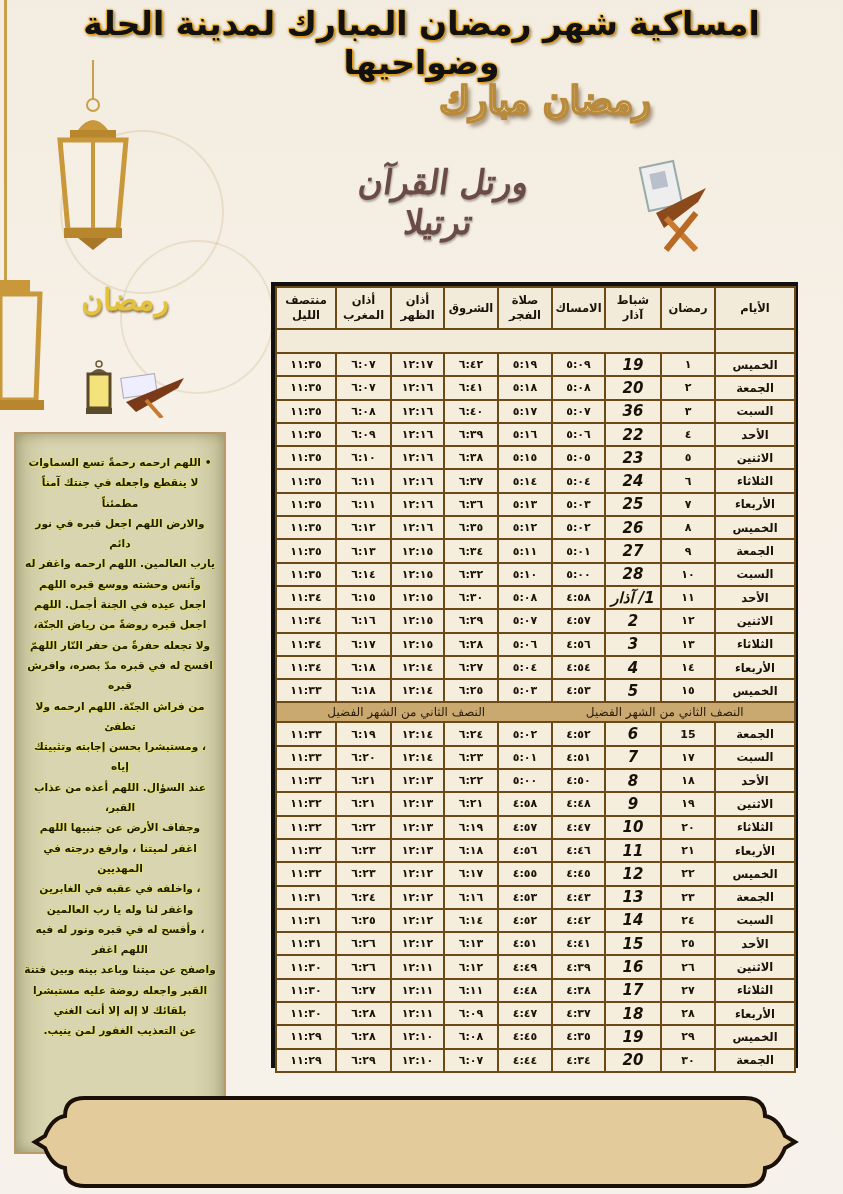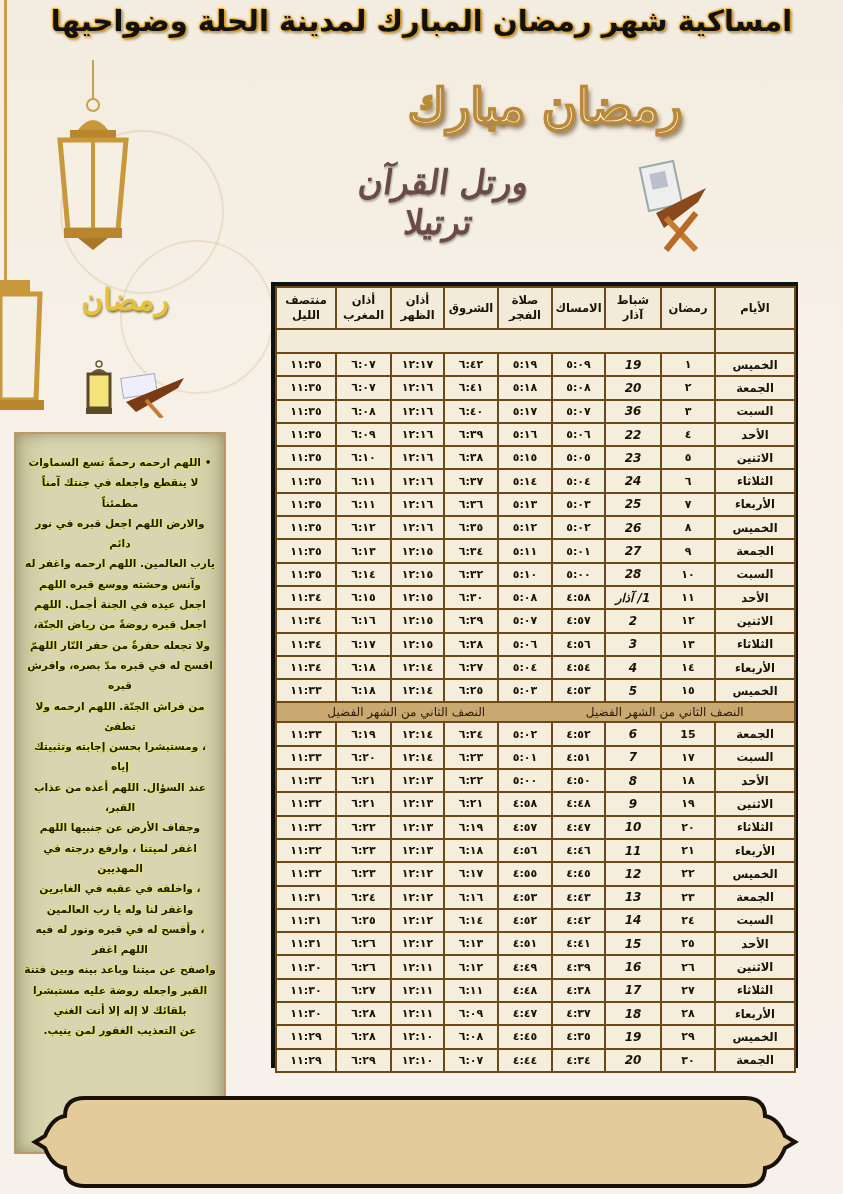--- a/index.html
+++ b/index.html
@@ -1,24 +1,24 @@
 <!DOCTYPE html>
 <html><head>
 <meta charset="utf-8">
 <style>
   html,body{margin:0;padding:0;}
   body{width:843px;height:1194px;overflow:hidden;position:relative;
     background:linear-gradient(180deg,#f3ece0 0%,#f7f1e8 40%,#f6f1ea 100%);
     font-family:"DejaVu Sans",sans-serif;}
   .title{position:absolute;top:4px;left:0;width:843px;text-align:center;direction:rtl;
-    font-family:"DejaVu Sans",sans-serif;font-weight:bold;font-size:29px;color:#111;
+    font-family:"DejaVu Sans",sans-serif;font-weight:bold;font-size:33px;color:#111;
     text-shadow:0 0 3px #e8a820,0 0 3px #e8a820,1px 1px 0 #d89010,-1px -1px 0 #f2c040,2px 2px 3px rgba(0,0,0,.4);
     letter-spacing:0;}
   .mubarak{position:absolute;top:78px;left:285px;width:520px;text-align:center;direction:rtl;
-    font-family:"DejaVu Serif",serif;font-weight:bold;font-size:48px;color:#fbf6ea;
+    font-family:"DejaVu Serif",serif;font-weight:bold;font-size:37px;color:#fbf6ea;
     -webkit-text-stroke:2px #b88a3a;text-shadow:3px 4px 4px rgba(70,40,10,.55),0 0 2px #8a5a1a;}
   .verse{position:absolute;top:162px;left:316px;width:250px;text-align:center;direction:rtl;
     font-family:"DejaVu Serif",serif;font-weight:bold;font-size:34px;color:#6a4c44;
     text-shadow:1px 2px 2px rgba(0,0,0,.3);transform:skewX(-8deg);}
   .lantern-big{position:absolute;left:48px;top:60px;width:90px;height:180px;}
   .lantern-left{position:absolute;left:0;top:280px;width:46px;height:150px;}
   .rope{position:absolute;width:3px;background:#c9a04a;}
   .deco-circle{position:absolute;border:2px solid rgba(200,170,120,.25);border-radius:50%;}
   .ramadan-small{position:absolute;left:70px;top:282px;width:110px;text-align:center;
     font-family:"DejaVu Serif",serif;font-weight:bold;font-size:30px;color:#e4c23a;
@@ -32,21 +32,21 @@
     text-shadow:0 0 2px #f8f040,0 0 2px #f8f040;}
   .table-wrap{position:absolute;left:271px;top:282px;width:527px;height:786px;
     border:4px solid #111;box-sizing:border-box;background:#f2e9d3;}
   table{border-collapse:collapse;width:100%;direction:rtl;table-layout:fixed;}
   td,th{border:2px solid #6b4a18;text-align:center;padding:0;height:21.3px;
     font-family:"DejaVu Sans",sans-serif;font-size:11px;font-weight:bold;color:#1a1208;}
   th{height:40px;font-size:11.5px;line-height:15px;background:#f3ebd9;}
   tr.blank td{height:22px;background:#f3ebd9;}
   td{background:#f6eedc;}
   td.day{font-size:11.5px;border-radius:6px;}
-  td.greg{font-family:"DejaVu Sans",sans-serif;font-style:italic;font-size:12px;font-weight:bold;}
+  td.greg{font-family:"DejaVu Sans",sans-serif;font-style:italic;font-size:15px;font-weight:bold;}
   tr.divider td{background:#c9a970;height:18px;font-family:"DejaVu Serif",serif;font-weight:normal;font-size:12px;color:#2a1a08;}
   .divider-inner{display:flex;justify-content:space-around;direction:rtl;}
   .plaque{position:absolute;left:30px;top:1094px;width:770px;height:96px;}
 </style>
 </head>
 <body>
 
 <div class="deco-circle" style="left:60px;top:130px;width:160px;height:160px;"></div>
 <div class="deco-circle" style="left:120px;top:240px;width:150px;height:150px;"></div>
 

